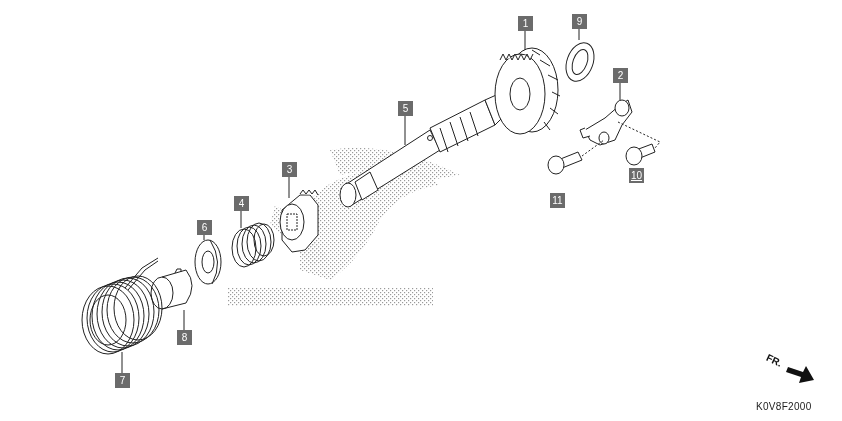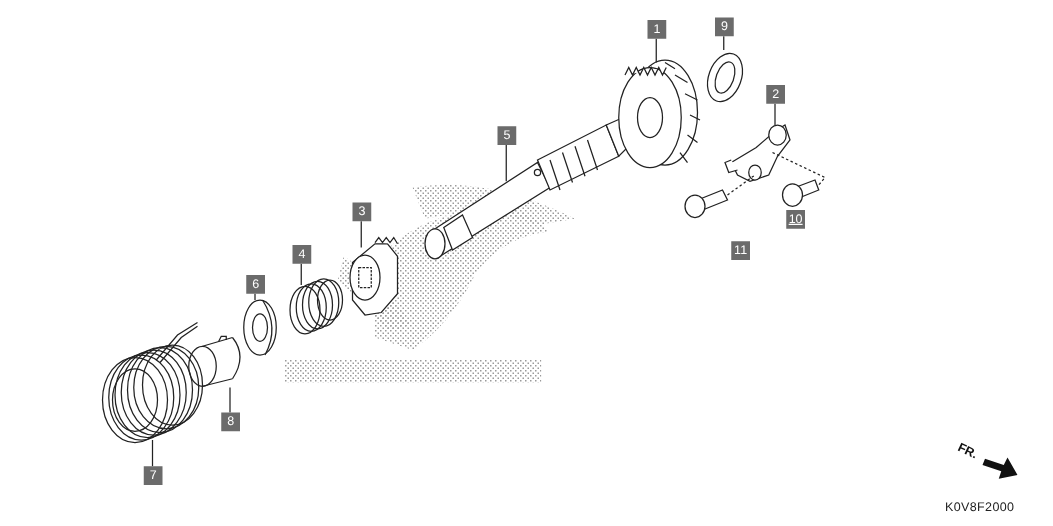--- a/index.html
+++ b/index.html
@@ -144,15 +144,15 @@
 <div class="callout" style="left:518px;top:16px;">1</div>
 <div class="callout" style="left:613px;top:68px;">2</div>
 <div class="callout" style="left:282px;top:162px;">3</div>
 <div class="callout" style="left:234px;top:196px;">4</div>
 <div class="callout" style="left:398px;top:101px;">5</div>
 <div class="callout" style="left:197px;top:220px;">6</div>
 <div class="callout" style="left:115px;top:373px;">7</div>
 <div class="callout" style="left:177px;top:330px;">8</div>
 <div class="callout" style="left:572px;top:14px;">9</div>
 <div class="callout" style="left:629px;top:168px;text-decoration:underline;">10</div>
-<div class="callout" style="left:550px;top:193px;margin-left:35px;">11</div>
+<div class="callout" style="left:550px;top:193px;">11</div>
 
 <div class="code">K0V8F2000</div>
 
 </body></html>

